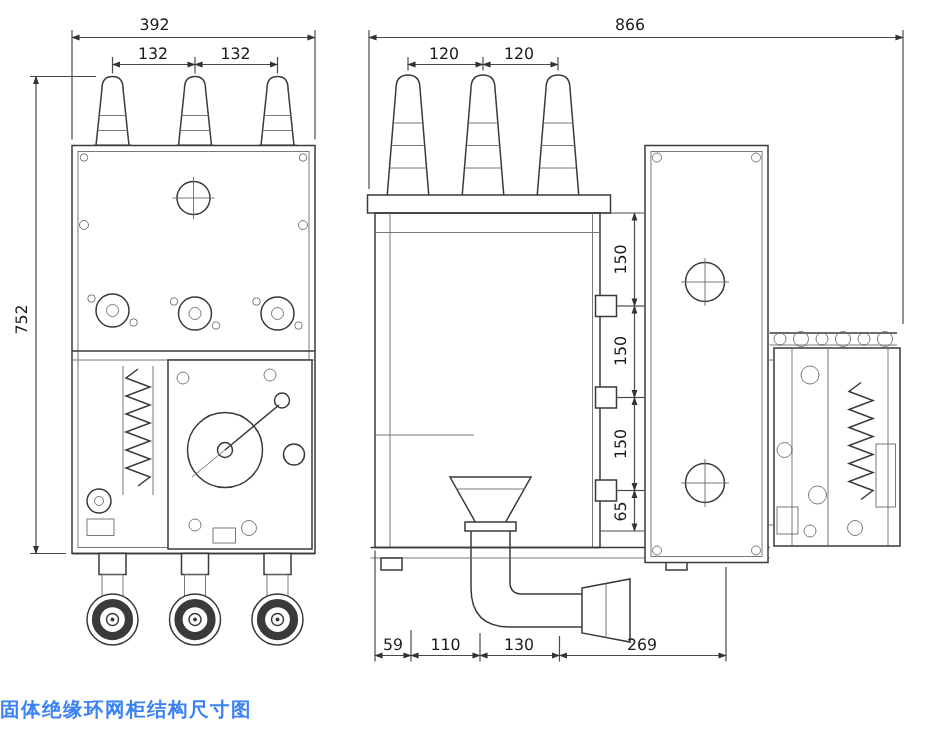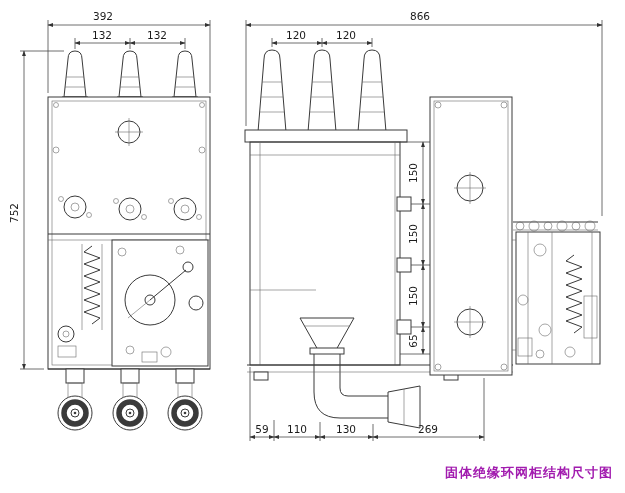--- a/index.html
+++ b/index.html
@@ -3,22 +3,22 @@
 <meta charset="utf-8">
 <style>
   html,body{margin:0;padding:0;background:#ffffff;}
   .page{position:relative;width:625px;height:493px;background:#fff;font-family:"DejaVu Sans",sans-serif;overflow:hidden;}
   svg{position:absolute;left:0;top:0;}
   .ln{stroke:#3a3a3a;stroke-width:1;fill:none;}
   .lt{stroke:#6a6a6a;stroke-width:0.6;fill:none;}
   .dim{stroke:#4a4a4a;stroke-width:0.8;fill:none;}
   .fw{fill:#fff;}
   .dimtxt{font:10.5px "DejaVu Sans",sans-serif;fill:#1b1b1b;}
-  .caption{position:absolute;left:0;right:12px;top:464px;text-align:right;
-           font:600 13px "DejaVu Sans",sans-serif;color:#a21caf;letter-spacing:1px;}
+  .caption{position:absolute;left:0;right:0;top:464px;text-align:left;
+           font:600 13px "DejaVu Sans",sans-serif;color:#3b82f6;letter-spacing:1px;}
 </style>
 </head>
 <body>
 
 <div class="page">
 <svg width="625" height="493" viewBox="0 0 625 493">
   <defs>
     <marker id="arrow" viewBox="0 0 10 10" refX="9" refY="5" markerWidth="7" markerHeight="7" orient="auto-start-reverse">
       <path d="M0,1.5 L10,5 L0,8.5 Z" fill="#333"></path>
     </marker>

